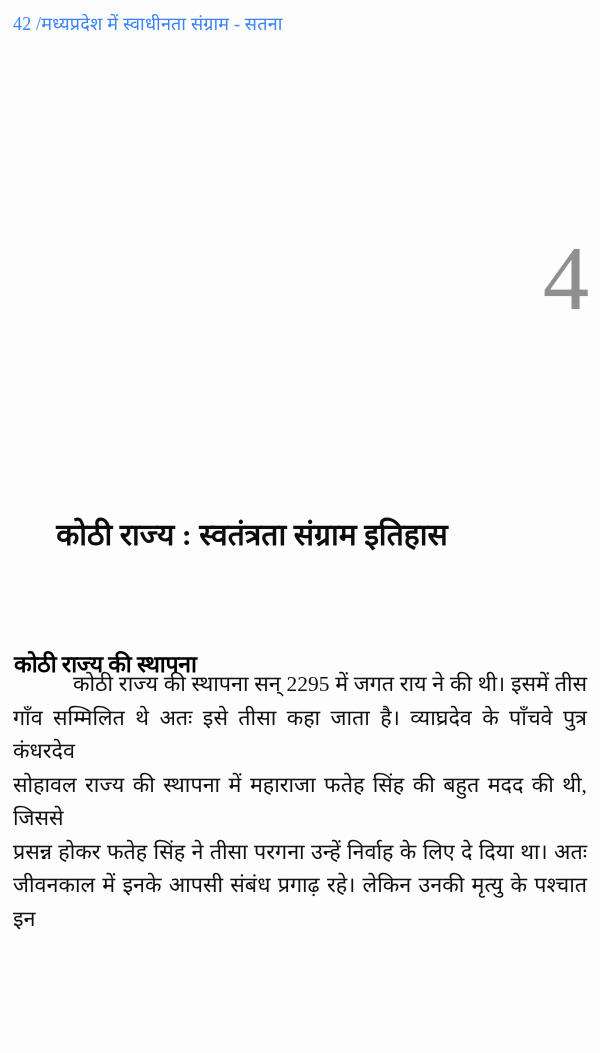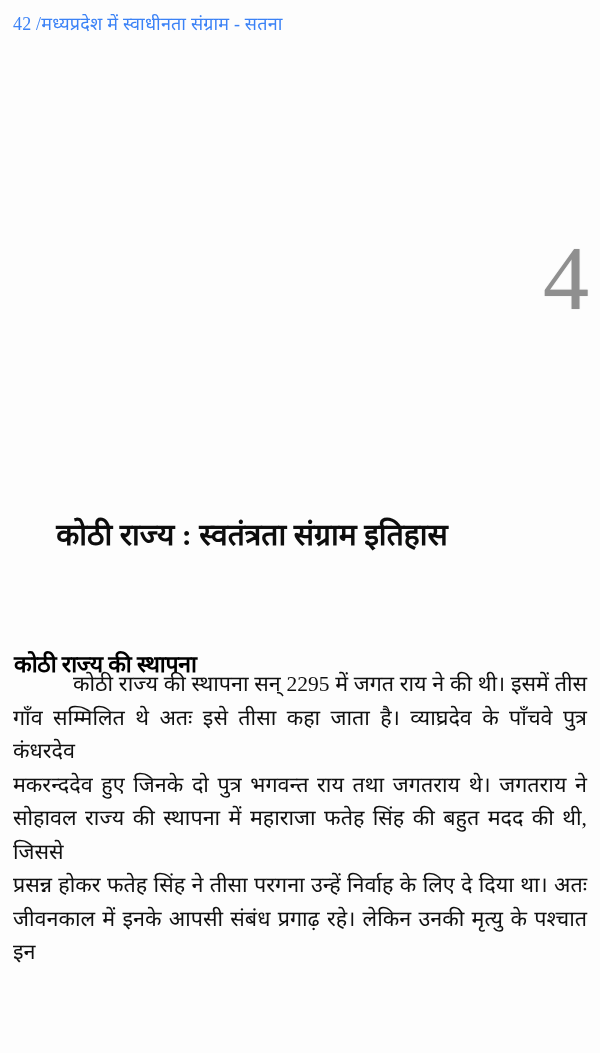--- a/index.html
+++ b/index.html
@@ -83,17 +83,16 @@
 
 <div class="chapter-number">4</div>
 
 <h1 class="chapter-title">कोठी राज्य : स्वतंत्रता संग्राम इतिहास</h1>
 
 <h2 class="section-heading">कोठी राज्य की स्थापना</h2>
 
 <div class="paragraph">
     <div class="body-line first">कोठी राज्य की स्थापना सन् 2295 में जगत राय ने की थी। इसमें तीस</div>
     <div class="body-line">गाँव सम्मिलित थे अतः इसे तीसा कहा जाता है। व्याघ्रदेव के पाँचवे पुत्र कंधरदेव</div>
-    <div class="body-line">मकरन्ददेव हुए जिनके दो पुत्र भगवन्त राय तथा जगतराय थे। जगतराय ने</div>
     <div class="body-line">सोहावल राज्य की स्थापना में महाराजा फतेह सिंह की बहुत मदद की थी, जिससे</div>
     <div class="body-line">प्रसन्न होकर फतेह सिंह ने तीसा परगना उन्हें निर्वाह के लिए दे दिया था। अतः</div>
     <div class="body-line">जीवनकाल में इनके आपसी संबंध प्रगाढ़ रहे। लेकिन उनकी मृत्यु के पश्चात इन</div>
   </div>
 
 </body></html>

